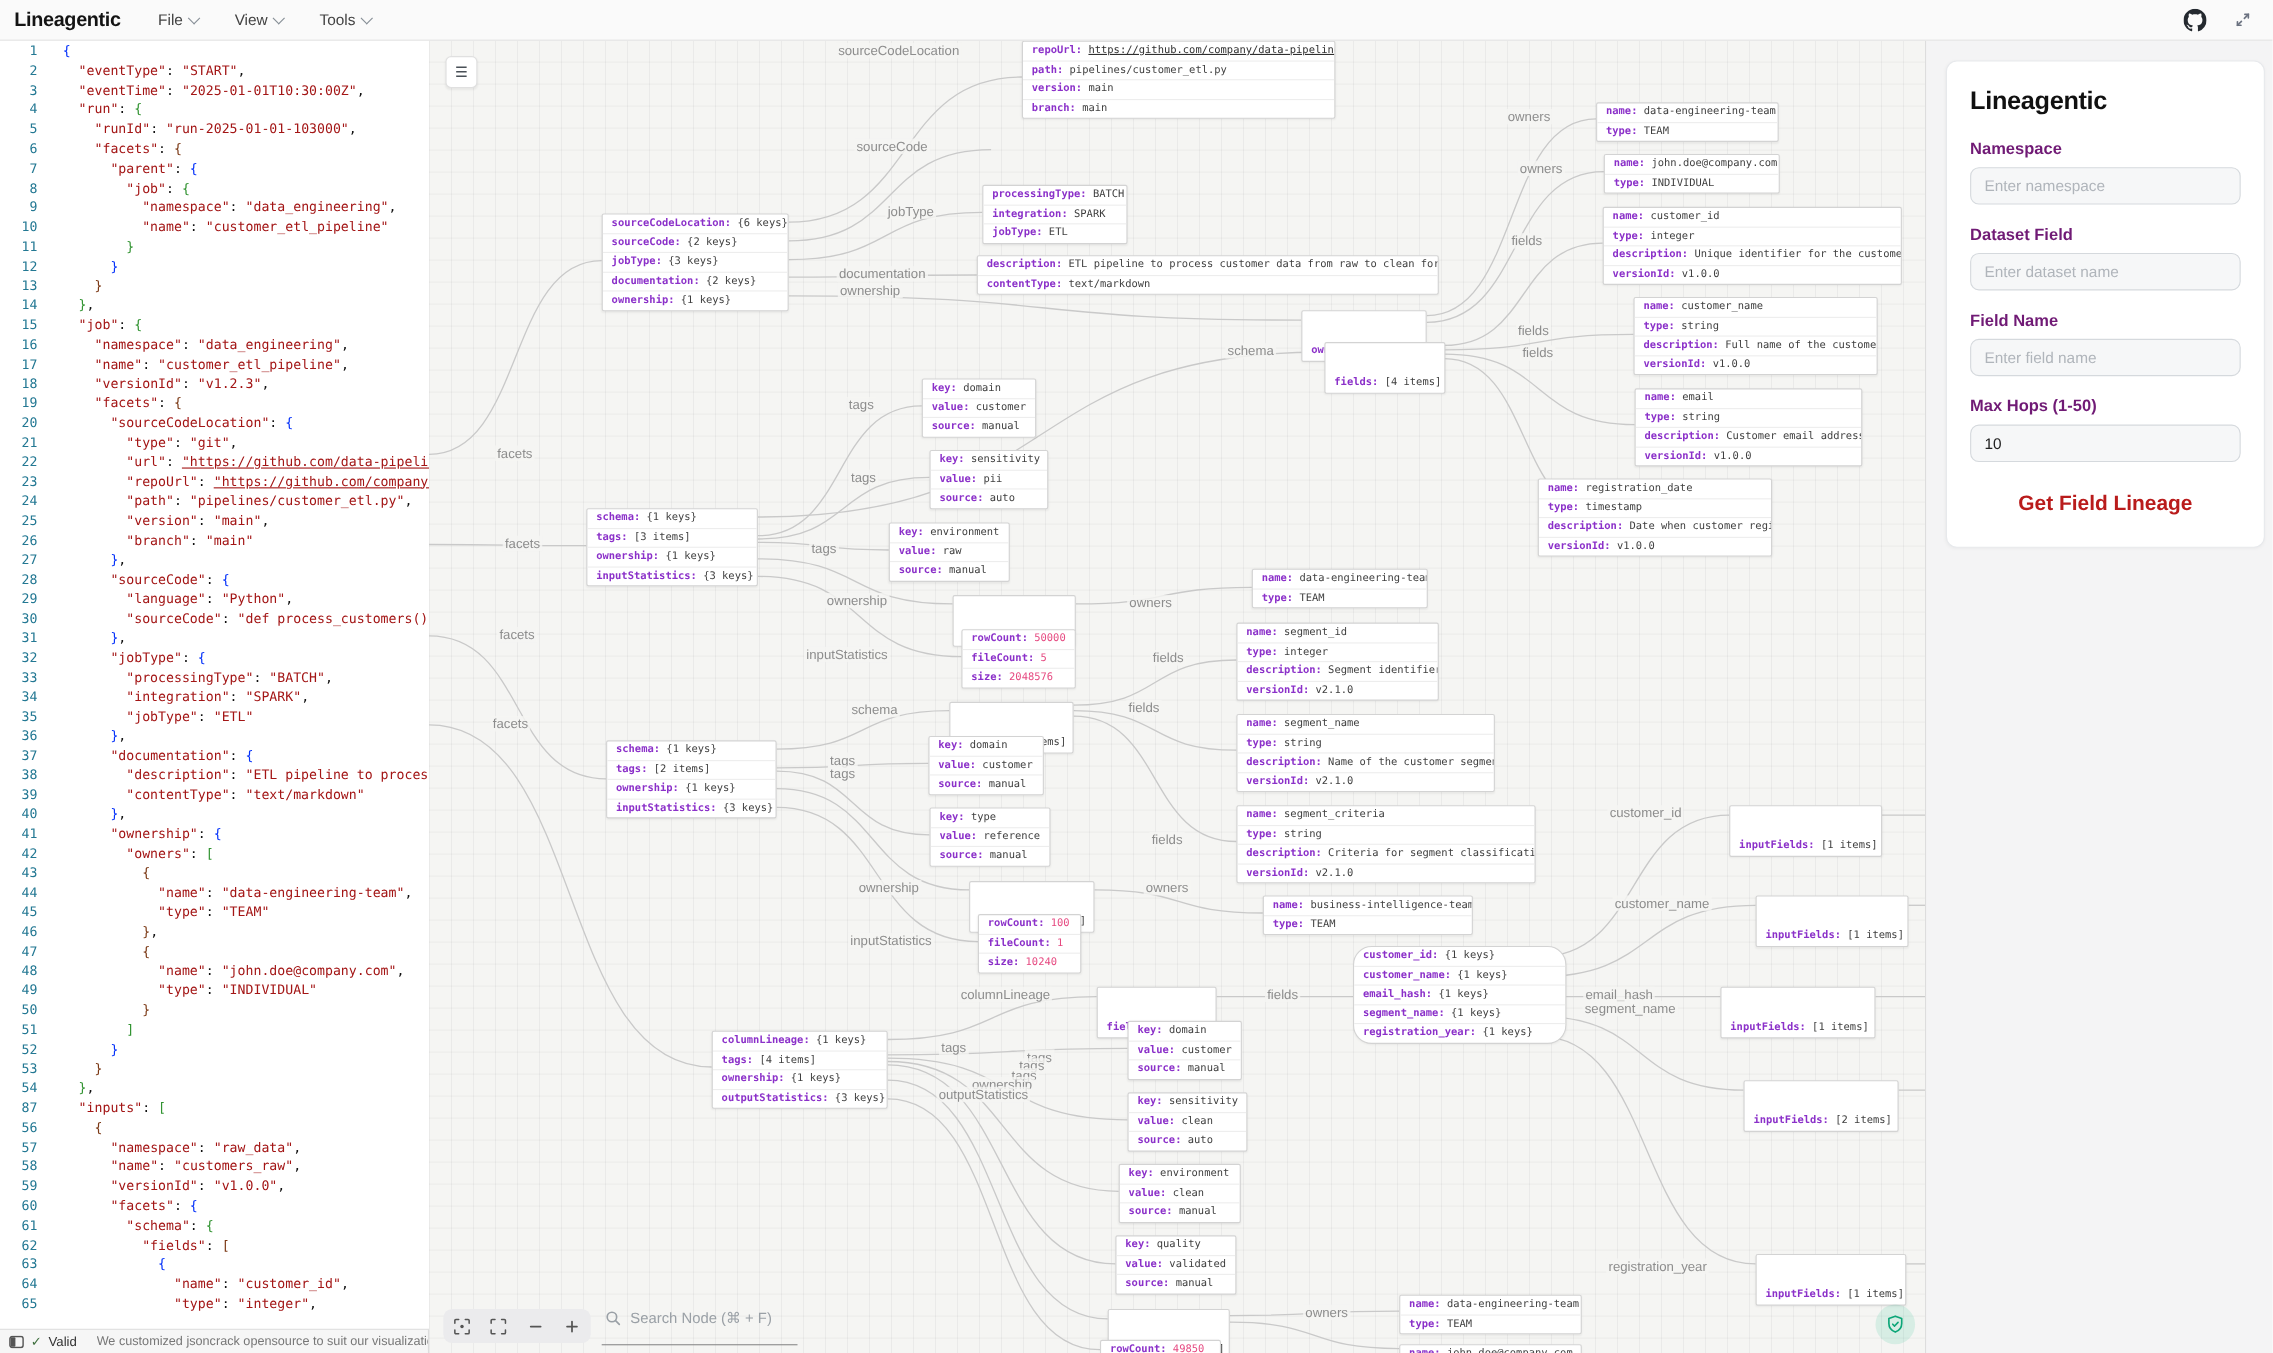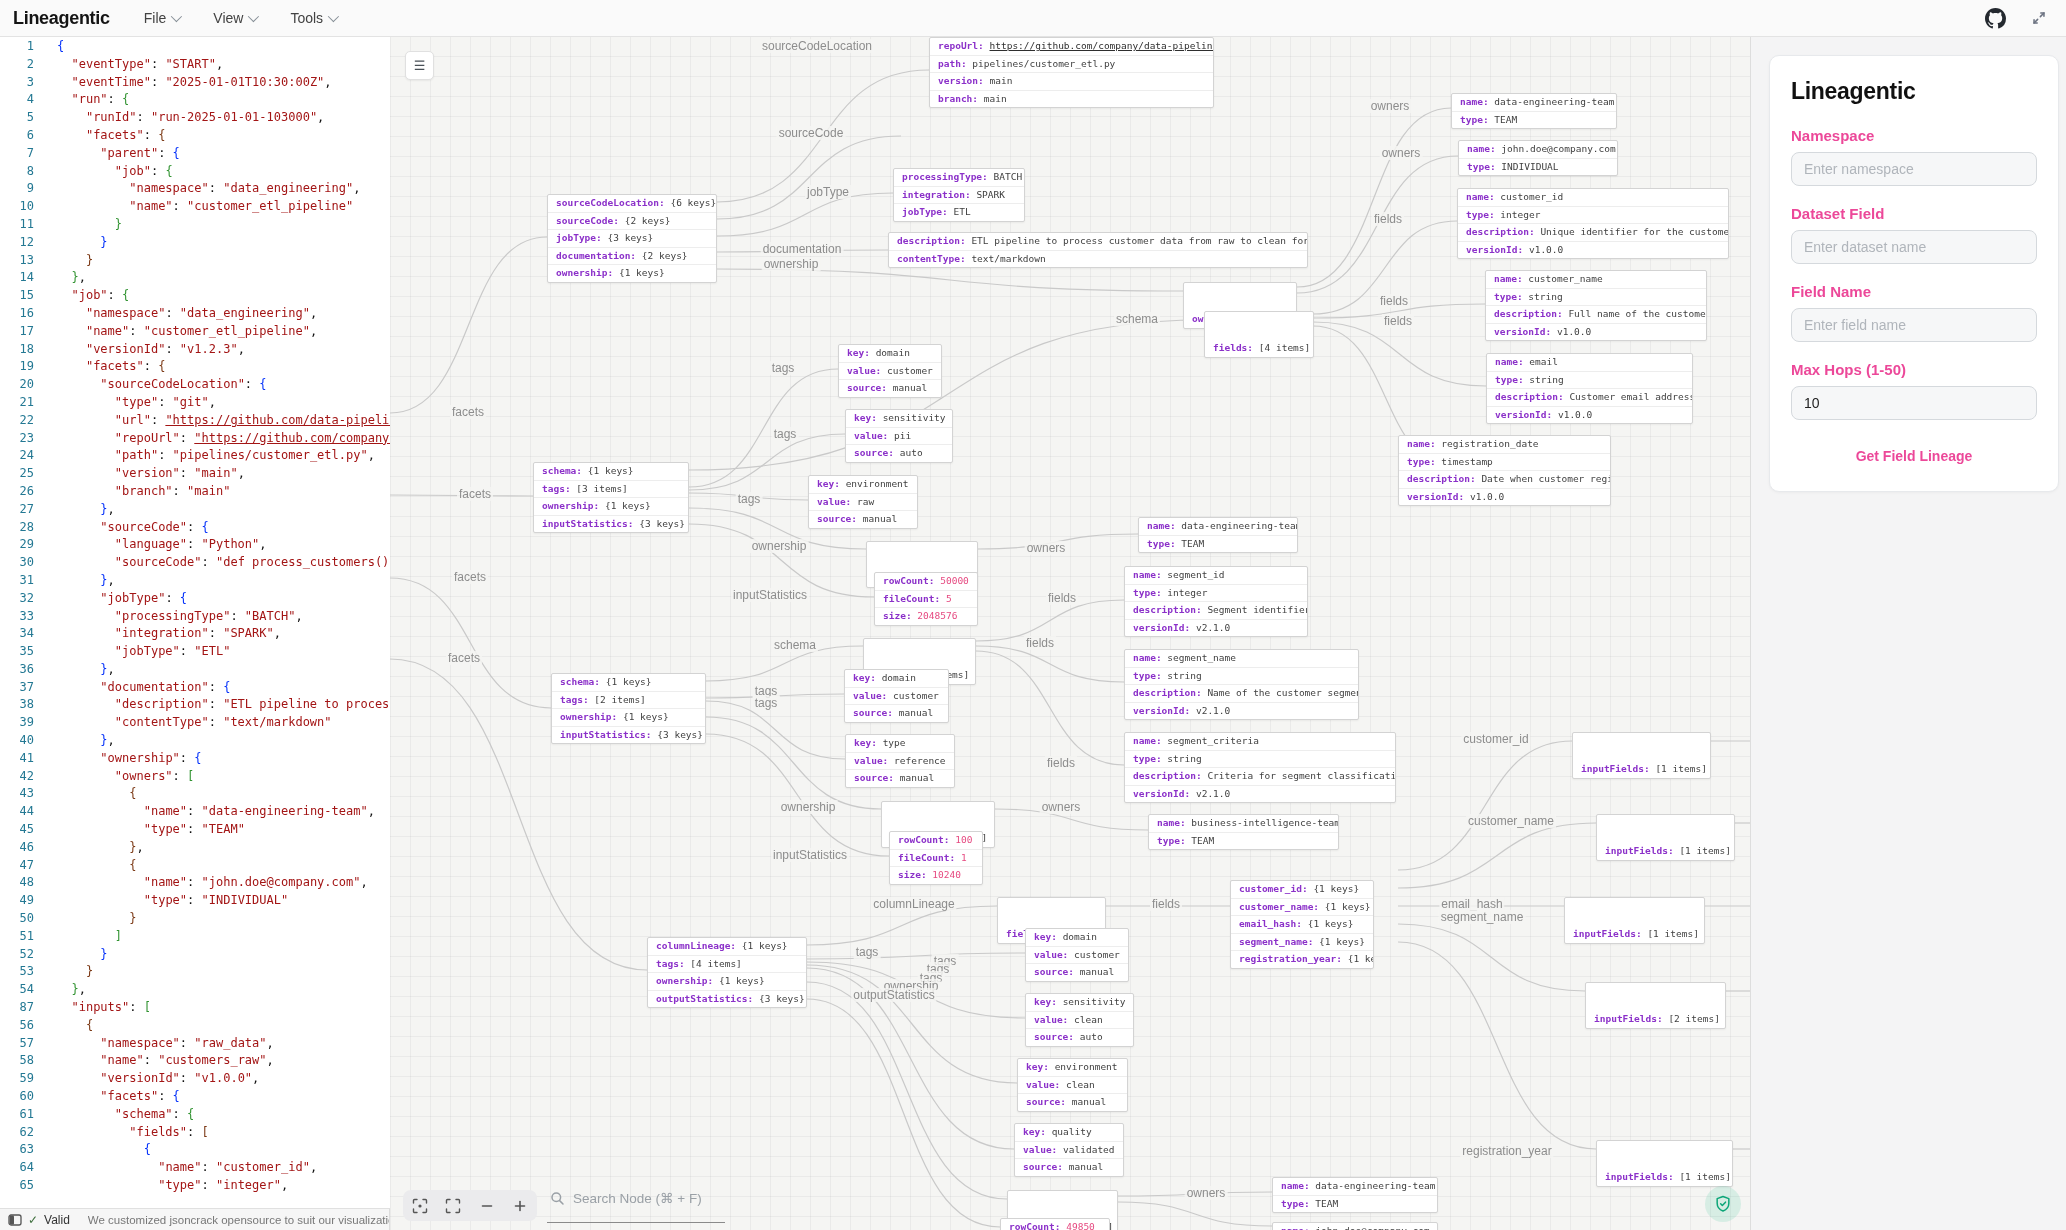--- a/index.html
+++ b/index.html
@@ -65,27 +65,27 @@
   .search-ph{font-size:13.5px;color:#9aa0a6;}
   .shieldbadge{position:absolute;left:1315px;top:1150px;width:36px;height:36px;border-radius:50%;
                background:rgba(18,184,134,.13);display:flex;align-items:center;justify-content:center;z-index:6;}
 
   
   .sidebar{position:absolute;left:1750px;top:36px;width:316px;height:1194px;background:#f4f4f5;
            border-left:1px solid #ddd;box-sizing:border-box;z-index:10;}
   .card{position:absolute;left:18px;top:19px;width:290px;box-sizing:border-box;background:#fff;
         border:1px solid #e7e9ec;border-radius:10px;padding:22px 21px 26px 21px;box-shadow:0 1px 3px rgba(0,0,0,.04);}
   .card h1{margin:0 0 22px 0;font-size:23px;letter-spacing:-.3px;color:#111;}
-  .flabel{font-size:15px;font-weight:700;color:#ec4899;margin-bottom:8px;}
+  .flabel{font-size:15px;font-weight:700;color:#701a75;margin-bottom:8px;}
   .finput{width:100%;height:34px;box-sizing:border-box;border:1px solid #d5d9dd;border-radius:8px;
           background:#f6f7f8;font-size:14px;color:#222;padding:0 12px;outline:none;margin-bottom:19px;
           font-family:"Liberation Sans",sans-serif;}
   .finput::placeholder{color:#b0b5bb;}
   .lineage-btn{width:100%;background:transparent;border:none;font-family:"Liberation Sans",sans-serif;
-               font-size:14px;font-weight:700;color:#ec4899;text-align:center;margin-top:8px;cursor:pointer;}
+               font-size:19px;font-weight:700;color:#b91c1c;text-align:center;margin-top:8px;cursor:pointer;}
   svg{display:block;}
 </style>
 </head>
 <body style="--node_key: #8b30c9; --node_number: #e64980; --node_text: #3f3f3f; --edge: #c9c9c9; --edge_label: #8d8d8d; --json_string: #a31515; --line_number: #237893; --shield_green: #0ca678; --valid_green: #40703f;">
 
 <div class="topbar">
   <div class="logo">Lineagentic</div>
   <div class="menu">
     <span>File</span>
     <span class="chev"></span>
@@ -471,21 +471,21 @@
     <div class="gnode" style="left: 734px; top: 696px; width: 272px;">
       <div class="grow"><span class="gk">name:</span> <span class="gv ">segment_criteria</span></div>
       <div class="grow"><span class="gk">type:</span> <span class="gv ">string</span></div>
       <div class="grow"><span class="gk">description:</span> <span class="gv ">Criteria for segment classification</span></div>
       <div class="grow"><span class="gk">versionId:</span> <span class="gv ">v2.1.0</span></div>
     </div>
     <div class="gnode" style="left: 758px; top: 778px; width: 191px;">
       <div class="grow"><span class="gk">name:</span> <span class="gv ">business-intelligence-team</span></div>
       <div class="grow"><span class="gk">type:</span> <span class="gv ">TEAM</span></div>
     </div>
-    <div class="gnode" style="left: 840px; top: 844px; width: 144px;">
+    <div class="gnode" style="left: 840px; top: 824px; width: 194px; border-radius: 17px;">
       <div class="grow"><span class="gk">customer_id:</span> <span class="gv ">{1 keys}</span></div>
       <div class="grow"><span class="gk">customer_name:</span> <span class="gv ">{1 keys}</span></div>
       <div class="grow"><span class="gk">email_hash:</span> <span class="gv ">{1 keys}</span></div>
       <div class="grow"><span class="gk">segment_name:</span> <span class="gv ">{1 keys}</span></div>
       <div class="grow"><span class="gk">registration_year:</span> <span class="gv ">{1 keys}</span></div>
     </div>
     <div class="gnode" style="left: 882px; top: 1141px; width: 166px;">
       <div class="grow"><span class="gk">name:</span> <span class="gv ">data-engineering-team</span></div>
       <div class="grow"><span class="gk">type:</span> <span class="gv ">TEAM</span></div>
     </div>

